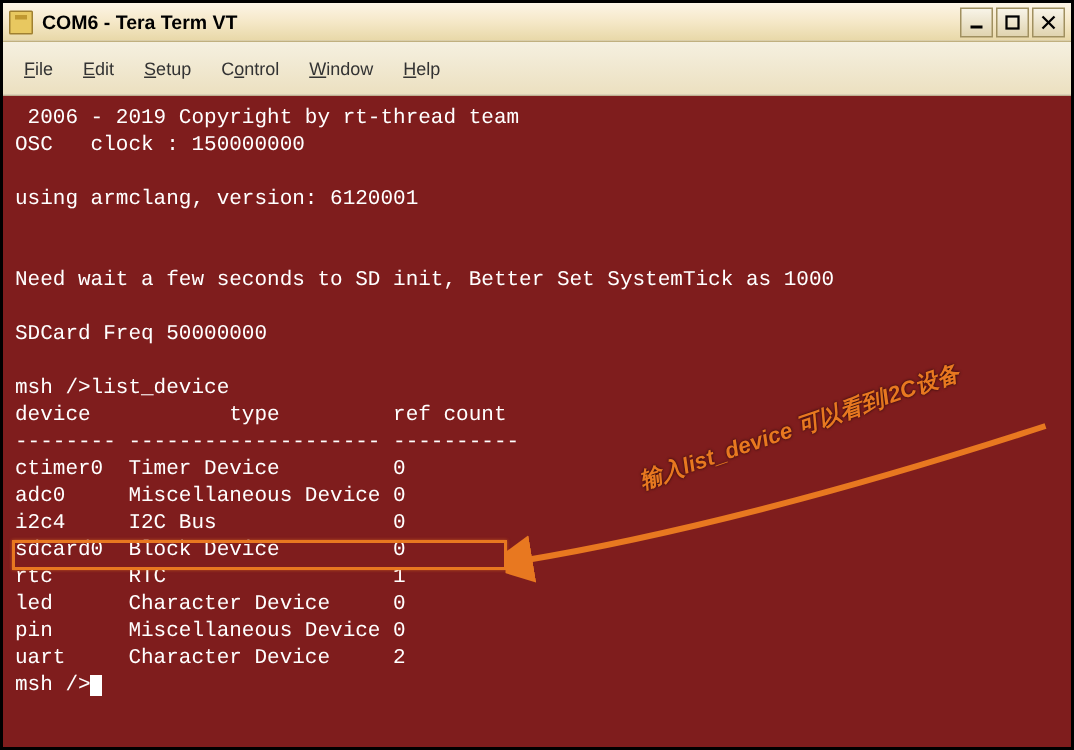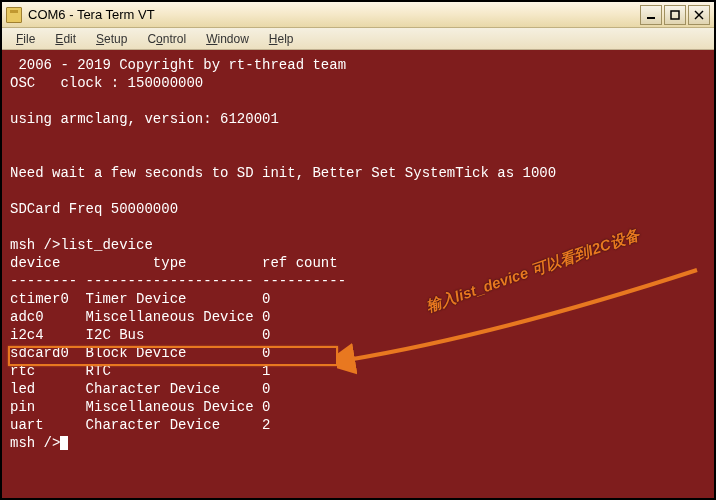--- a/index.html
+++ b/index.html
@@ -31,39 +31,39 @@
   }
   .app-icon::before {
     content: "";
     position: absolute;
     top: 2px; left: 3px;
     width: 8px; height: 3px;
     background: #c09830;
   }
   .title-text {
     flex: 1;
-    font-weight: normal;
+    font-weight: bold;
     color: #000;
     font-size: 13px;
   }
   .win-buttons { display: flex; gap: 2px; }
   .win-btn {
     width: 22px;
     height: 20px;
     background: linear-gradient(to bottom, #f8f4e8, #e0d4b0);
     border: 1px solid #a09060;
     display: flex;
     align-items: center;
     justify-content: center;
     font-size: 9px;
     cursor: pointer;
   }
   .win-btn svg { width: 10px; height: 10px; }
   .menubar {
-    height: 22px;
+    height: 36px;
     background: linear-gradient(to bottom, #f5f0e0, #ece0c0);
     border-bottom: 1px solid #c0b090;
     display: flex;
     align-items: center;
     padding: 0 4px;
   }
   .menu-item {
     padding: 2px 10px;
     color: #333;
     cursor: pointer;

